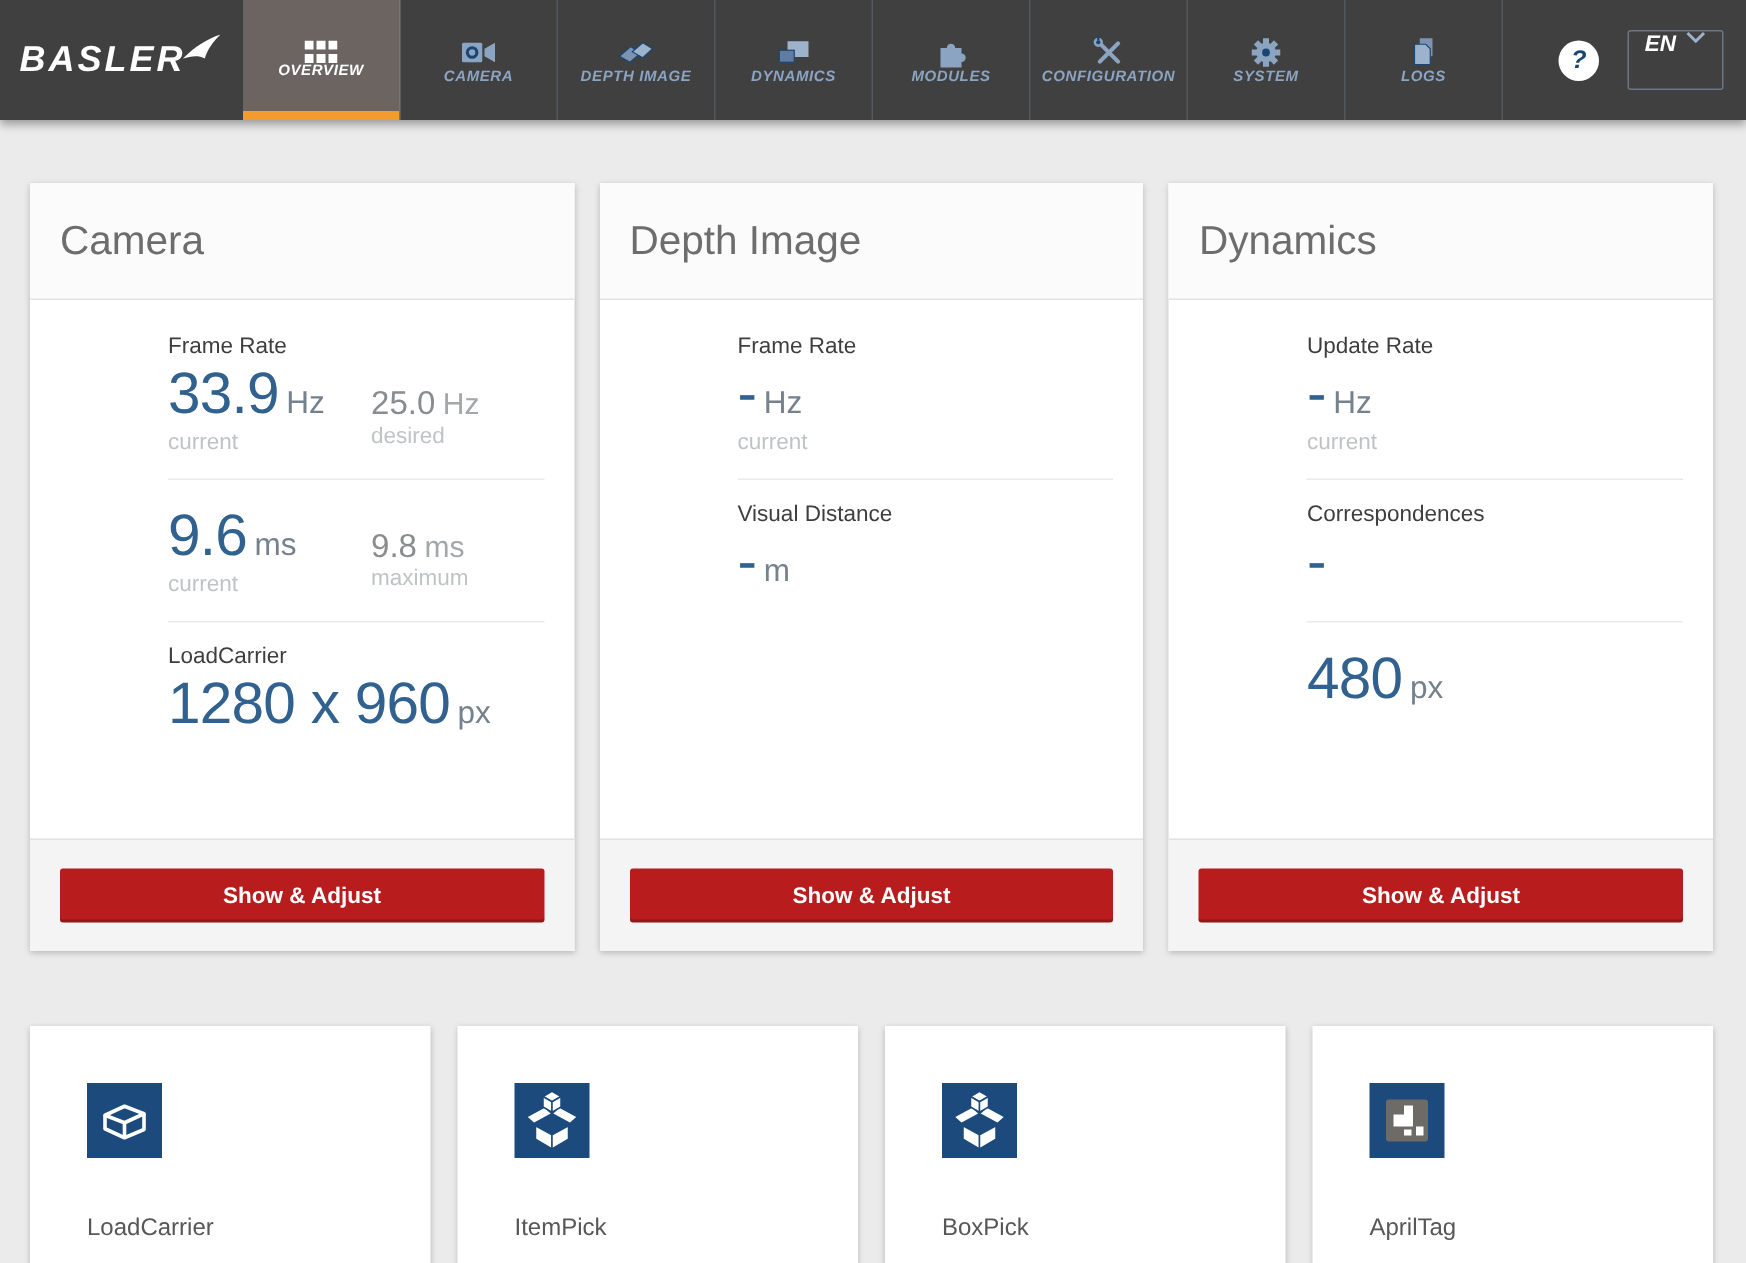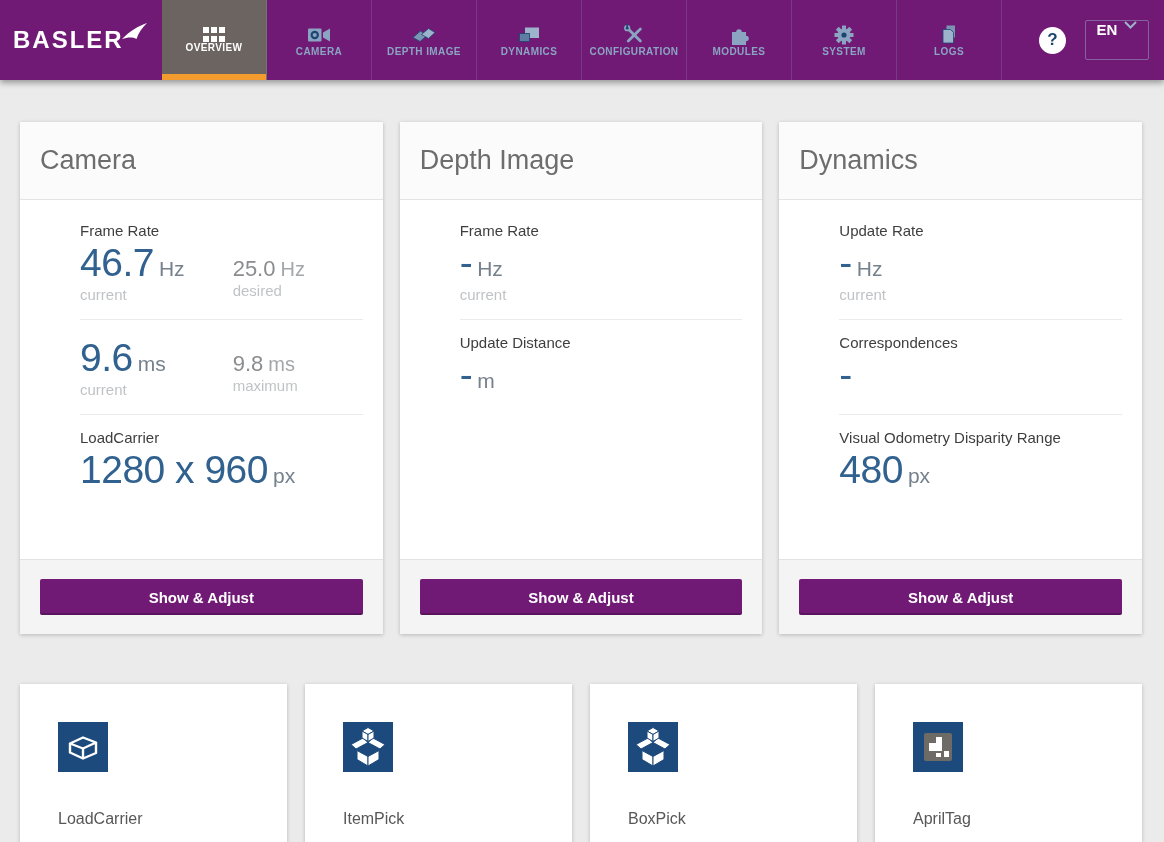--- a/index.html
+++ b/index.html
@@ -4,22 +4,22 @@
 <style>
   * { margin:0; padding:0; box-sizing:border-box; }
   html,body { width:1164px; height:842px; overflow:hidden; }
   body {
     font-family:"Liberation Sans", sans-serif;
     background:#ebebeb;
     color:#3e3e3e;
   }
   
   .navbar {
-    height:80px; background:#701a75; display:flex; align-items:stretch;
-    box-shadow:0 3px 6px rgba(0,0,0,.35); position:relative; z-index:5;
+    height:80px; background:#404040; display:flex; align-items:stretch;
+    box-shadow:0 3px 6px rgba(0,0,0,.35); position:relative; z-index:5;font-style:italic;
   }
   .logo-area { width:162px; display:flex; align-items:center; padding-left:13px; }
   .logo-text { color:#fff; font-weight:bold; font-size:24px; letter-spacing:2px; line-height:1; }
   .logo-swoosh { margin-left:-2px; margin-bottom:16px; }
   .nav-item {
     width:105px; display:flex; flex-direction:column; align-items:center; justify-content:center;
     border-right:1px solid rgba(148,172,202,.22); cursor:pointer; position:relative;
   }
   .nav-item:first-of-type { border-left:1px solid rgba(148,172,202,.22); }
   .nav-label { font-size:10px; font-weight:bold; letter-spacing:.4px; color:#8ba4c2; text-align:center; }
@@ -42,38 +42,38 @@
   }
   
   .main { padding:42px 22px 0 20px; }
   .cards-row { display:flex; gap:17px; }
   .card {
     flex:1; background:#fff; height:512px; display:flex; flex-direction:column;
     box-shadow:0 1px 4px rgba(0,0,0,.22);
   }
   .card-header { background:#fbfbfb; border-bottom:1px solid #e4e4e4; padding:23px 20px; }
   .card-title { font-size:27px; font-weight:300; color:#6d6d6d; }
-  .card-body { flex:1; padding:22px 20px 0 60px; }
+  .card-body { flex:1; padding:22px 20px 0 92px; }
   .metric { border-bottom:1px solid #eaeaea; padding:14px 0 16px; }
   .metric:first-child { padding-top:0; }
   .metric:last-child { border-bottom:none; }
   .metric-label { font-size:15px; color:#3e3e3e; }
   .metric-values { display:flex; margin-top:2px; }
   .m-primary { width:54%; }
   .m-secondary { flex:1; padding-top:15px; }
   .value-line { display:flex; align-items:baseline; gap:5px; }
   .big-value { font-size:39px; font-weight:300; color:#30618f; line-height:1.15; letter-spacing:-0.5px; }
   .big-value.dash { font-weight:400; }
   .unit { font-size:21px; font-weight:300; color:#75818d; }
   .sec-value { font-size:22px; font-weight:300; color:#8a8c8f; }
   .sec-unit { font-size:20px; font-weight:300; color:#a4a7aa; }
   .caption { font-size:15px; color:#c0c3c6; }
   .card-footer { padding:19px 20px; background:#f4f4f4; border-top:1px solid #e3e3e3; }
   .adjust-button {
-    width:100%; height:36px; background:#701a75; color:#fff; font-weight:bold; font-size:15px;
+    width:100%; height:36px; background:#b91c1c; color:#fff; font-weight:bold; font-size:15px;
     border:none; border-radius:2px; box-shadow:inset 0 -2px 0 rgba(0,0,0,.2);
     font-family:"Liberation Sans", sans-serif; cursor:pointer;
   }
   
   .modules-row { display:flex; gap:18px; margin-top:50px; }
   .module-card {
     flex:1; background:#fff; height:240px; box-shadow:0 1px 4px rgba(0,0,0,.22);
     padding:38px 0 0 38px; cursor:pointer;
   }
   .module-icon { width:50px; height:50px; background:#1c4a7c; }
@@ -126,39 +126,39 @@
     <svg width="24" height="22" viewBox="0 0 24 22">
       <rect x="8" y="3.5" width="14" height="10.5" fill="#9db3cc"></rect>
       <rect x="2.5" y="9.5" width="10" height="8" fill="#5f7da0" stroke="#1c4672" stroke-width="0.8"></rect>
     </svg>
     <span class="nav-label">DYNAMICS</span>
   </div>
 
   <div class="nav-item">
     <svg width="24" height="22" viewBox="0 0 24 22">
       <g fill="#8ba4c2">
+        <rect x="5" y="8" width="14" height="13"></rect>
+        <circle cx="12" cy="8" r="2.8"></circle>
+        <circle cx="19" cy="14.5" r="2.8"></circle>
+      </g>
+    </svg>
+    <span class="nav-label">MODULES</span>
+  </div>
+
+  <div class="nav-item">
+    <svg width="24" height="22" viewBox="0 0 24 22">
+      <g fill="#8ba4c2">
         <rect x="10.9" y="1" width="2.8" height="20" rx="1.4" transform="rotate(45 12.3 11)"></rect>
         <rect x="10.9" y="1" width="2.8" height="20" rx="1.4" transform="rotate(-45 12.3 11)"></rect>
       </g>
       <circle cx="5.2" cy="4.2" r="3.1" fill="#8ba4c2"></circle>
       <circle cx="5.2" cy="4.2" r="1.4" fill="#1c4672"></circle>
       <rect x="4.4" y="0" width="1.6" height="3" fill="#1c4672"></rect>
     </svg>
     <span class="nav-label">CONFIGURATION</span>
-  </div>
-
-  <div class="nav-item">
-    <svg width="24" height="22" viewBox="0 0 24 22">
-      <g fill="#8ba4c2">
-        <rect x="5" y="8" width="14" height="13"></rect>
-        <circle cx="12" cy="8" r="2.8"></circle>
-        <circle cx="19" cy="14.5" r="2.8"></circle>
-      </g>
-    </svg>
-    <span class="nav-label">MODULES</span>
   </div>
 
   <div class="nav-item">
     <svg width="24" height="22" viewBox="0 0 24 22">
       <g fill="#8ba4c2" transform="translate(12,11)">
         <rect x="-2" y="-9.5" width="4" height="19"></rect>
         <rect x="-9.5" y="-2" width="19" height="4"></rect>
         <rect x="-2" y="-9.5" width="4" height="19" transform="rotate(45)"></rect>
         <rect x="-2" y="-9.5" width="4" height="19" transform="rotate(-45)"></rect>
         <circle r="6.5"></circle>
@@ -197,21 +197,21 @@
     <section class="card">
       <div class="card-header">
         <h2 class="card-title">Camera</h2>
       </div>
       <div class="card-body">
         <div class="metric">
           <div class="metric-label">Frame Rate</div>
           <div class="metric-values">
             <div class="m-primary">
               <div class="value-line">
-                <span class="big-value">46.7</span>
+                <span class="big-value">33.9</span>
                 <span class="unit">Hz</span>
               </div>
               <div class="caption">current</div>
             </div>
             <div class="m-secondary">
               <div class="value-line">
                 <span class="sec-value">25.0</span>
                 <span class="sec-unit">Hz</span>
               </div>
               <div class="caption">desired</div>
@@ -264,21 +264,21 @@
             <div class="m-primary">
               <div class="value-line">
                 <span class="big-value dash">-</span>
                 <span class="unit">Hz</span>
               </div>
               <div class="caption">current</div>
             </div>
           </div>
         </div>
         <div class="metric">
-          <div class="metric-label">Update Distance</div>
+          <div class="metric-label">Visual Distance</div>
           <div class="metric-values">
             <div class="m-primary" style="width:100%;">
               <div class="value-line">
                 <span class="big-value dash">-</span>
                 <span class="unit">m</span>
               </div>
             </div>
           </div>
         </div>
       </div>
@@ -308,21 +308,20 @@
           <div class="metric-label">Correspondences</div>
           <div class="metric-values">
             <div class="m-primary" style="width:100%;">
               <div class="value-line">
                 <span class="big-value dash">-</span>
               </div>
             </div>
           </div>
         </div>
         <div class="metric">
-          <div class="metric-label">Visual Odometry Disparity Range</div>
           <div class="metric-values">
             <div class="m-primary" style="width:100%;">
               <div class="value-line">
                 <span class="big-value">480</span>
                 <span class="unit">px</span>
               </div>
             </div>
           </div>
         </div>
       </div>

